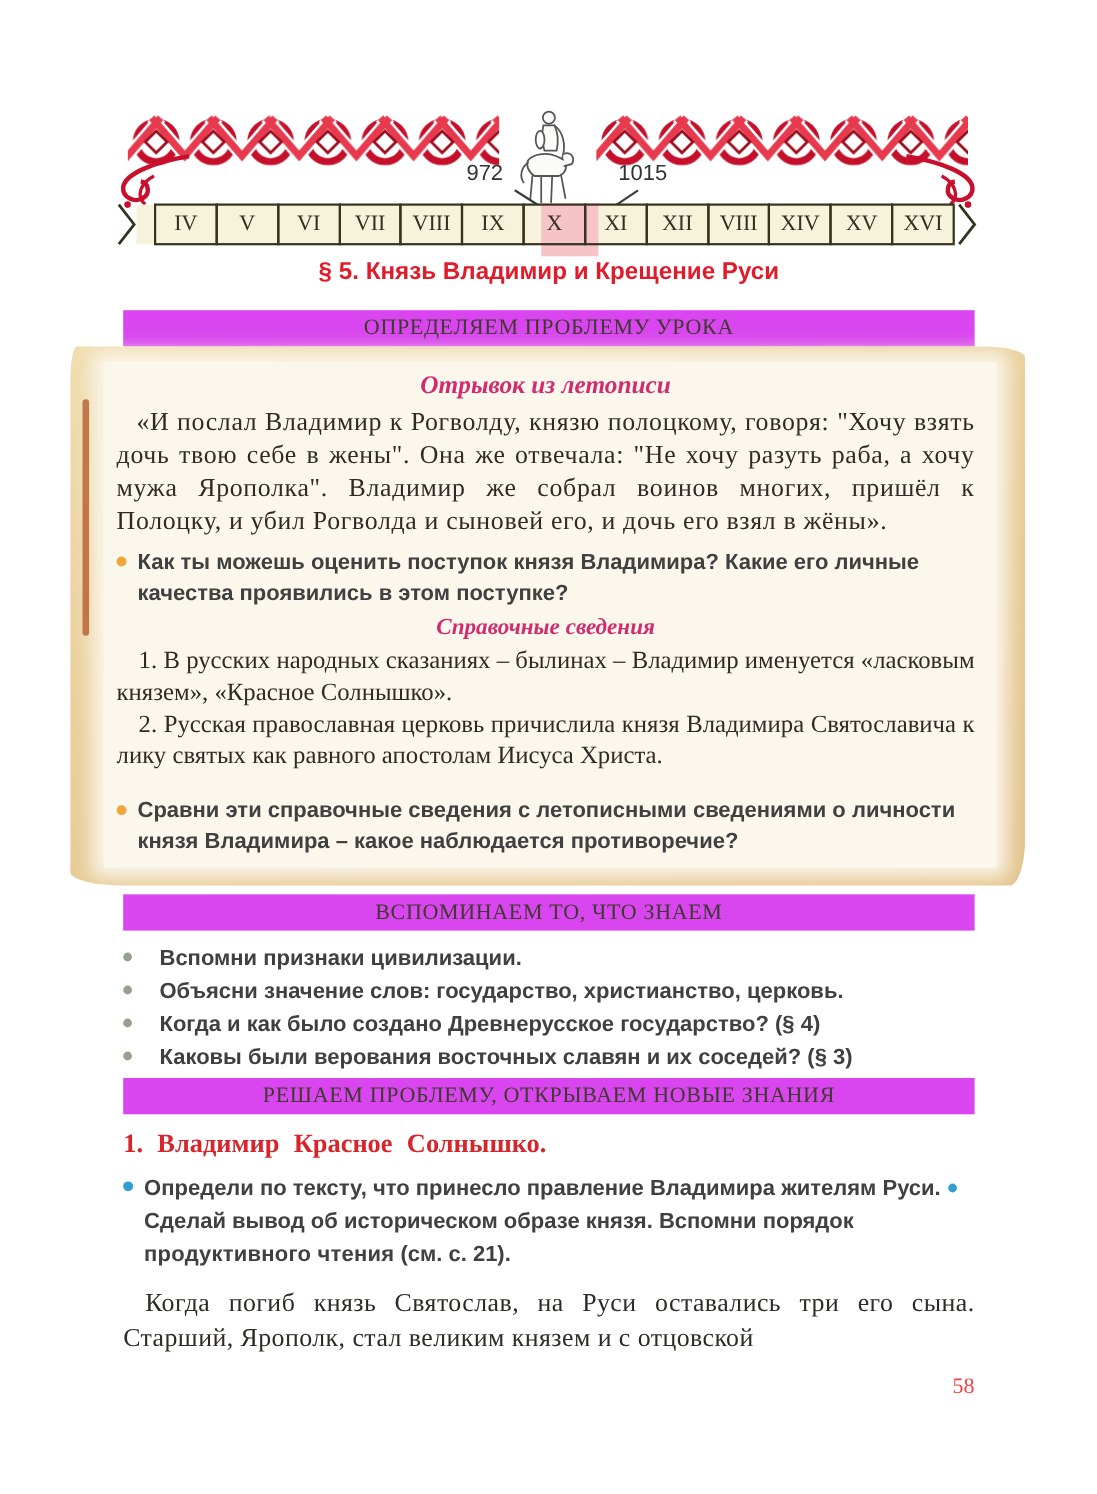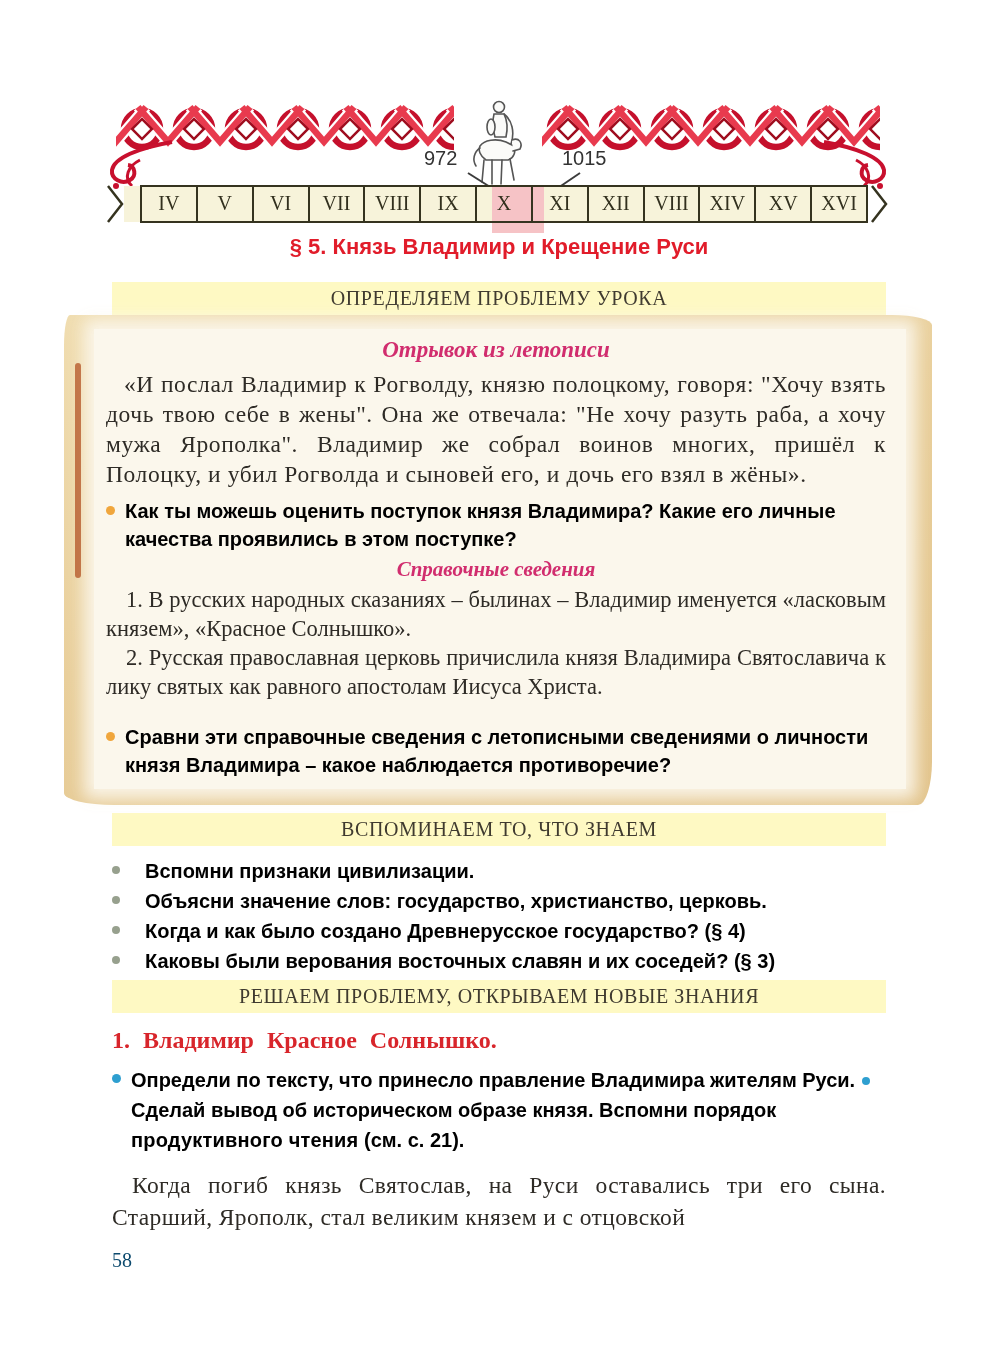--- a/index.html
+++ b/index.html
@@ -20,59 +20,59 @@
   .tl-cells{position:relative;display:flex;height:38px;z-index:2;margin-left:16px;}
   .tl-cell{flex:1;border:2px solid #35331f;margin-left:-2px;text-align:center;
            line-height:33px;font-size:20px;color:#32301e;background:transparent;}
   .tl-cell:first-child{margin-left:0;}
   .tl-chevron{position:absolute;top:0;z-index:2;}
 
   
   .content{position:absolute;left:112px;top:232px;width:774px;}
   .title{margin:0 0 20px 0;text-align:center;font-family:"Liberation Sans",sans-serif;
          font-weight:bold;font-size:22px;line-height:30px;color:#e11c2a;}
-  .band{height:33px;line-height:33px;background:#fef9c3;text-align:center;
+  .band{height:33px;line-height:33px;background:#d946ef;text-align:center;
         font-size:20px;letter-spacing:.6px;color:#3f3a2f;}
 
   
   .parchment{position:relative;margin-left:-48px;width:868px;box-sizing:border-box;
              background:linear-gradient(160deg,#f0ddb0 0%,#e9cf9b 45%,#e2c38a 100%);
              border-radius:6px 40px 14px 50px / 30px 10px 44px 12px;
              padding:14px 26px 16px 30px;}
   .parchment::before{content:"";position:absolute;left:11px;top:48px;width:6px;height:215px;
              background:#b35324;border-radius:4px;opacity:.75;}
   .parch-inner{background:#fbf7ec;box-shadow:0 0 16px 10px rgba(251,247,236,.95);
              padding:8px 20px 6px 12px;}
   .chron-head,.ref-head{text-align:center;font-style:italic;font-weight:bold;color:#d12d6e;}
   .chron-head{font-size:23px;line-height:26px;margin-bottom:6px;}
   .ref-head{font-size:21px;line-height:24px;margin:4px 0;}
   .quote{margin:0 0 8px 0;font-size:23.5px;line-height:30px;text-align:justify;
          text-indent:18px;letter-spacing:.6px;}
   .refp{margin:0;font-size:22.5px;line-height:29px;text-align:justify;text-indent:20px;}
 
   .q{display:flex;gap:10px;margin:6px 0 4px 0;font-family:"Liberation Sans",sans-serif;
-     font-weight:bold;font-size:20px;line-height:28px;color:#000000;}
+     font-weight:bold;font-size:20px;line-height:28px;color:#404040;}
   .dot{flex:none;border-radius:50%;}
   .dot.orange{width:9px;height:9px;background:#f0a63c;margin-top:9px;}
   .dot.blue{width:9px;height:9px;background:#2e9fd0;margin-top:9px;}
   .dot.gray{width:8px;height:8px;background:#97a08e;margin-top:11px;}
 
   .recall{margin-top:10px;}
   .recall .q{margin:0;line-height:30px;gap:25px;}
   .recall .dot{margin-top:10px;}
 
   .topic{margin:12px 0 0 0;font-size:24px;line-height:30px;font-weight:bold;
          color:#d8252b;word-spacing:7px;}
   .task{margin-top:10px;font-size:20px;line-height:30px;}
   .inline-dot{display:inline-block;width:8px;height:8px;border-radius:50%;
          background:#2e9fd0;margin:0 7px 2px 7px;}
   .task b{letter-spacing:.2px;}
   .para{margin:14px 0 0 0;font-size:23.5px;line-height:32px;text-align:justify;
         text-indent:20px;letter-spacing:.4px;}
-  .pagenum{margin-top:16px;font-size:20px;color:#0c4a6e;}
+  .pagenum{margin-top:16px;font-size:20px;color:#ef4444;text-align:right;}
 </style>
 </head>
 <body>
 
 <div class="page">
 
   <svg class="knotband" style="left:116px;width:338px;">
     <defs>
       <pattern id="knotpat" width="52" height="54" patternUnits="userSpaceOnUse">
         <circle cx="26" cy="27" r="18" fill="none" stroke="#ffffff" stroke-width="11"></circle>

